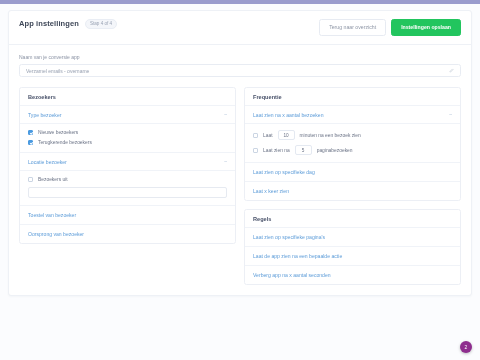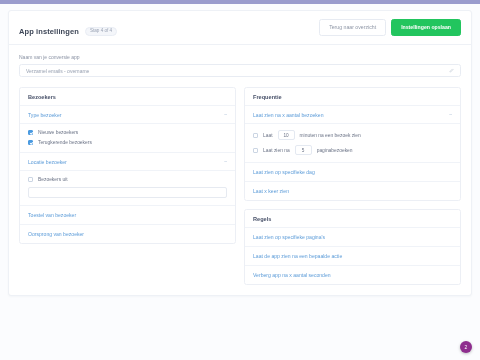--- a/index.html
+++ b/index.html
@@ -18,21 +18,21 @@
     padding: 6px 8px 0 8px;
   }
   .panel {
     background: #ffffff;
     border: 1px solid #eef1f6;
     border-radius: 3px;
     box-shadow: 0 1px 2px rgba(40,50,80,0.035);
   }
   
   .hdr {
-    display: flex; align-items: flex-end;
+    display: flex; align-items: flex-start;
     padding: 8px 10px;
     border-bottom: 1px solid #eef1f6;
   }
   .hdr-title {
     font-size: 7.5px; font-weight: bold; color: #3d4657;
     letter-spacing: .1px;
   }
   .hdr-badge {
     margin-left: 6px;
     font-size: 4.6px; color: #9aa3b4;

